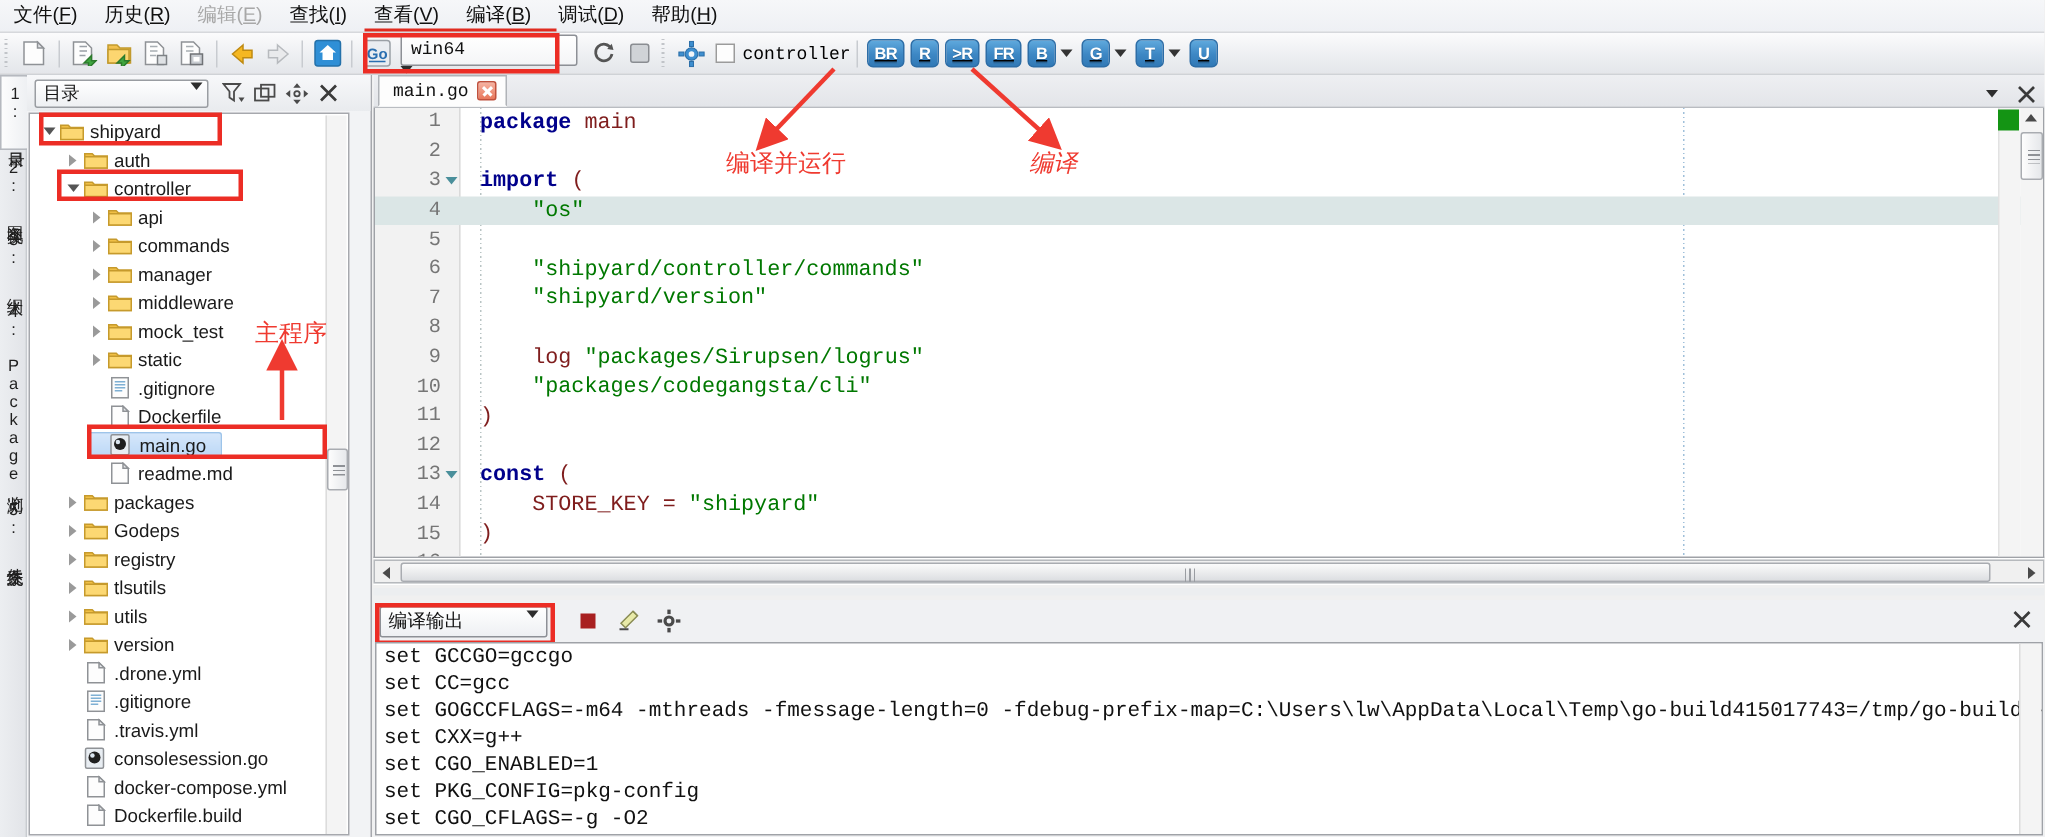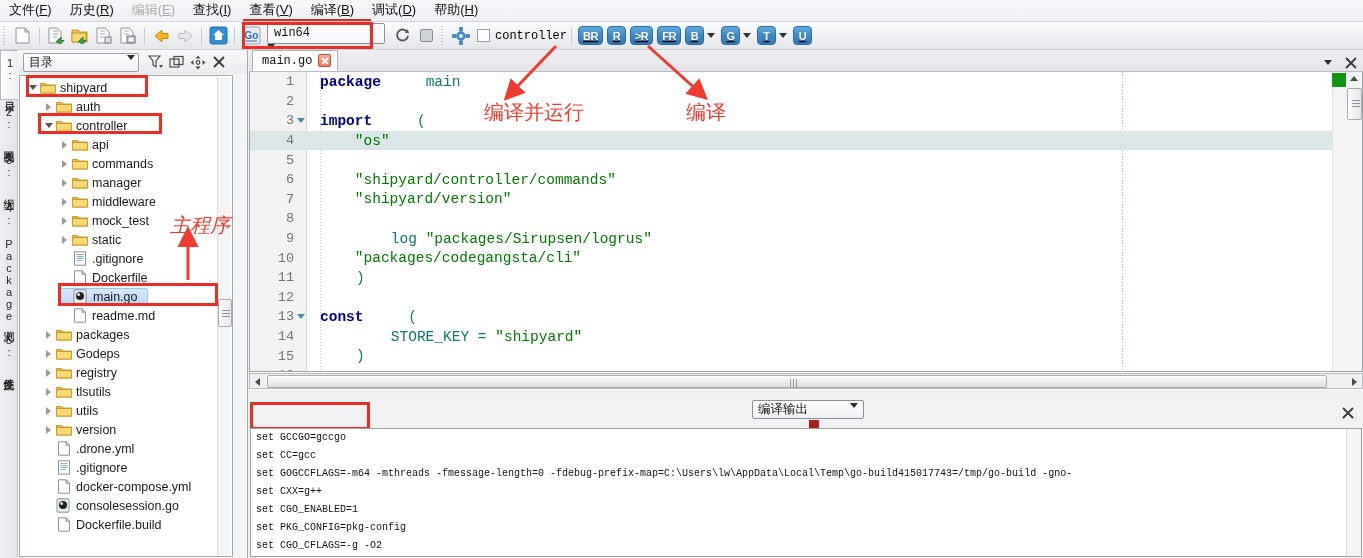--- a/index.html
+++ b/index.html
@@ -156,21 +156,21 @@
   .cline { position: relative; height: 19.6px; display: flex; align-items: center; }
   .cline.hl { background: #dbe6e6; }
   .lno { width: 44px; text-align: right; color: #767676; font-size: 13.5px;
     font-family: "Liberation Mono", monospace; }
   .fold { width: 13px; display: flex; align-items: center; justify-content: center; }
   .ftri { width:0;height:0;border-left:4px solid transparent;border-right:4px solid transparent;
     border-top:5px solid #4a8f9b; }
   .ctext { padding-left: 13px; white-space: pre; }
   .k  { color: #00008b; font-weight: bold; }
   .s  { color: #007800; }
-  .pl { color: #0f766e; margin-left: 36px; }
+  .pl { color: #7f1d1d; }
   .ind-guide { position: absolute; left: 70px; top: 0; width: 1px; height: 100%;
     background-image: repeating-linear-gradient(to bottom,#b9c4c4 0 1px, transparent 1px 3px); }
 
   .rmargin { position: absolute; left: 872px; top: 0; width: 1px; height: 100%;
     background-image: repeating-linear-gradient(to bottom,#9fc0da 0 1px, transparent 1px 3px); }
   .greenmark { position: absolute; right: 18px; top: 1px; width: 14px; height: 14px; background: #149414; }
   .markercol { position: absolute; right: 15px; top: 0; width: 15px; height: 100%;
     background: #f4f4f4; border-left: 1px solid #e2e2e2; }
   .ed-vscroll { position: absolute; right: 0; top: 0; width: 15px; height: 100%; background: #f4f4f4; }
   .ed-vthumb { position:absolute; left:0; top:16px; width:15px; height:32px;
@@ -178,38 +178,38 @@
 
   .ed-hscroll { position: absolute; left: 0; top: 323px; width: 1114px; height: 16px;
     background: #f0f0f0; border: 1px solid #b6b9bd; display: flex; align-items: center; }
   .ed-hthumb { position:absolute; left: 17px; top: 1px; width: 1060px; height: 13px;
     background: linear-gradient(to bottom,#fbfbfb,#dcdee1); border: 1px solid #a9acb1; border-radius: 2px; }
   .grip-h { position:absolute; left: 522px; top: 3px; width: 8px; height: 9px;
     background-image: repeating-linear-gradient(to right,#9a9da2 0 1px, transparent 1px 3px); }
 
   
   .outpanel { position: absolute; left: 249px; top: 400px; width: 1114px; height: 158px; background: #f0f1f3; }
-  .out-header { height: 28px; display: flex; align-items: center; position: relative; flex-direction: column; }
+  .out-header { height: 28px; display: flex; align-items: center; position: relative; }
   .out-combo { width: 112px; height: 21px; margin-left: 4px; position: relative;
     background: linear-gradient(to bottom,#ffffff,#eef0f3);
     border: 1px solid #8d9096; border-radius: 2px; display: flex; align-items: center;
     padding-left: 5px; font-size: 12.5px; color: #111; }
   .redbox-out { position: absolute; left: 1px; top: 2px; width: 120px; height: 28px;
     border: 3px solid #ec2d25; pointer-events: none; }
   .out-close { position: absolute; right: 8px; top: 6px; cursor: default; }
 
   .outbody { position: absolute; left: 1px; top: 28px; width: 1112px; height: 129px;
     background: #fff; border: 1px solid #9fa2a7; overflow: hidden;
-    font-family: "Liberation Mono", monospace; font-size: 10px; color: #111; }
+    font-family: "Liberation Mono", monospace; font-size: 14px; color: #111; }
   .oline { height: 18px; line-height: 18px; white-space: pre; padding-left: 5px; }
   .out-vscroll { position: absolute; right: 0; top: 0; width: 15px; height: 100%; background: #f4f4f4;
     border-left: 1px solid #dcdcdc; }
 
   
-  .anno { position: absolute; color: #ef3a30; font-size: 20px;
+  .anno { position: absolute; color: #ef3a30; font-size: 16px;
     font-family: "Liberation Sans", sans-serif; pointer-events: none; white-space: nowrap; }
   svg.arrows { position: absolute; left: 0; top: 0; width: 1363px; height: 558px;
     pointer-events: none; }
 
   .panel-resize { position: absolute; left: 249px; top: 392px; width: 1114px; height: 5px; background: #eceef0; }
 </style>
 </head>
 <body>
 
 <div id="app">
@@ -665,33 +665,44 @@
           </div>
           <div class="trow">
             <span style="width:22px"></span>
             <span class="twist"></span>
             <span class="ficon">
               <svg width="14" height="15" viewBox="0 0 14 15">
                 <polygon points="1.5,0.8 9,0.8 12.5,4.2 12.5,14.2 1.5,14.2" fill="#fdfdfd" stroke="#8f9296"></polygon>
                 <polygon points="9,0.8 12.5,4.2 9,4.2" fill="#e4e6e9" stroke="#8f9296"></polygon>
               </svg>
             </span>
-            <span>docker-compose.yml</span>
+            <span>.travis.yml</span>
           </div>
           <div class="trow">
             <span style="width:22px"></span>
             <span class="twist"></span>
             <span class="ficon">
               <svg width="15" height="15" viewBox="0 0 15 15">
                 <rect x="1" y="0.8" width="12" height="13.4" rx="1" fill="#e8edf2" stroke="#8f9296"></rect>
                 <circle cx="7" cy="7" r="4" fill="#1f1f1f"></circle>
                 <circle cx="5.6" cy="5.6" r="1.5" fill="#dbe6f0"></circle>
               </svg>
             </span>
             <span>consolesession.go</span>
+          </div>
+          <div class="trow">
+            <span style="width:22px"></span>
+            <span class="twist"></span>
+            <span class="ficon">
+              <svg width="14" height="15" viewBox="0 0 14 15">
+                <polygon points="1.5,0.8 9,0.8 12.5,4.2 12.5,14.2 1.5,14.2" fill="#fdfdfd" stroke="#8f9296"></polygon>
+                <polygon points="9,0.8 12.5,4.2 9,4.2" fill="#e4e6e9" stroke="#8f9296"></polygon>
+              </svg>
+            </span>
+            <span>docker-compose.yml</span>
           </div>
           <div class="trow">
             <span style="width:22px"></span>
             <span class="twist"></span>
             <span class="ficon">
               <svg width="14" height="15" viewBox="0 0 14 15">
                 <polygon points="1.5,0.8 9,0.8 12.5,4.2 12.5,14.2 1.5,14.2" fill="#fdfdfd" stroke="#8f9296"></polygon>
                 <polygon points="9,0.8 12.5,4.2 9,4.2" fill="#e4e6e9" stroke="#8f9296"></polygon>
               </svg>
             </span>
@@ -899,16 +910,16 @@
       <marker id="ah" markerWidth="7" markerHeight="7" refX="3" refY="3.5" orient="auto">
         <polygon points="0,0 7,3.5 0,7" fill="#ef3a30"></polygon>
       </marker>
     </defs>
     <line x1="556" y1="46" x2="512" y2="92" stroke="#ef3a30" stroke-width="3" marker-end="url(#ah)"></line>
     <line x1="648" y1="46" x2="699" y2="92" stroke="#ef3a30" stroke-width="3" marker-end="url(#ah)"></line>
     <line x1="188" y1="280" x2="188" y2="238" stroke="#ef3a30" stroke-width="3" marker-end="url(#ah)"></line>
   </svg>
 
   <div class="anno" style="left:484px;top:99px;">编译并运行</div>
-  <div class="anno" style="left:686px;top:99px;">编译</div>
-  <div class="anno" style="left:170px;top:212px;font-style:italic;">主程序</div>
+  <div class="anno" style="left:686px;top:99px;font-style:italic;">编译</div>
+  <div class="anno" style="left:170px;top:212px;">主程序</div>
 
 </div>
 
 </body></html>

